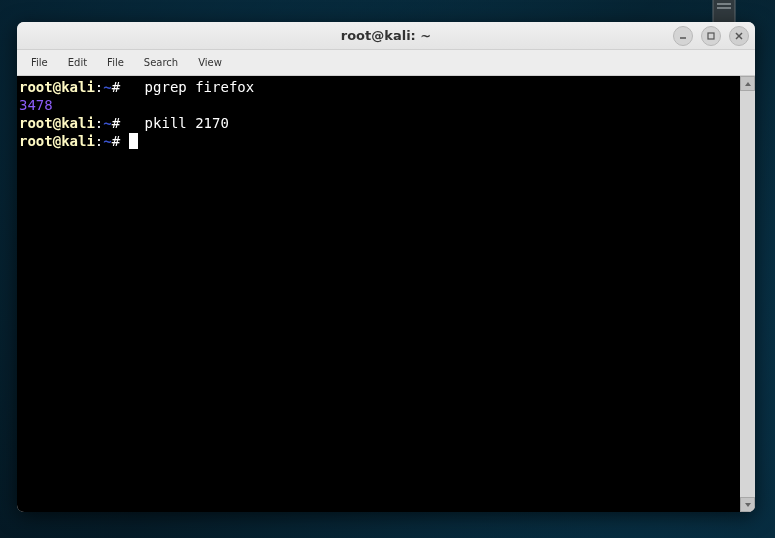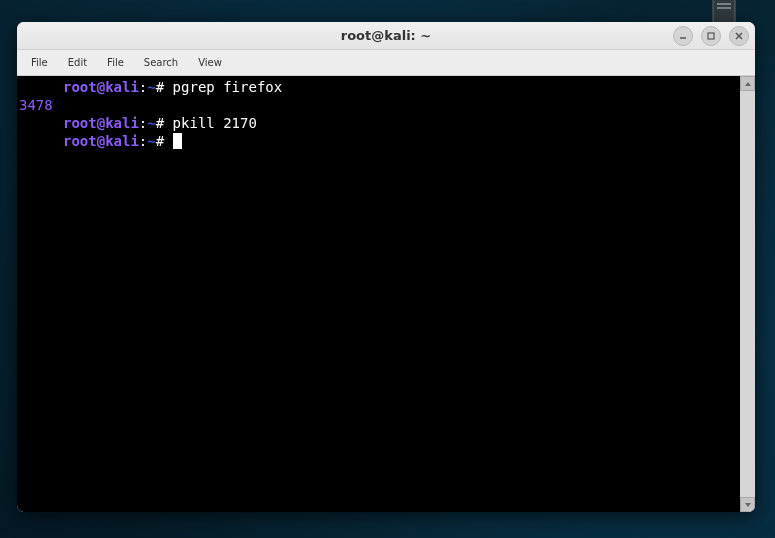--- a/index.html
+++ b/index.html
@@ -105,25 +105,25 @@
       height: 15px;
       background: #c4c4c4;
       border: 1px solid #a8a8a8;
       display: flex;
       align-items: center;
       justify-content: center;
       position: absolute;
     }
     .scrollbar-btn.up { top: 0; }
     .scrollbar-btn.down { bottom: 0; }
-    .ps1-user { color: #8b5cf6; font-weight: bold; margin-left: 44px; }
+    .ps1-user { color: #fef9c3; font-weight: bold; }
     .ps1-colon { color: #ffffff; }
     .ps1-path { color: #3a53ce; font-weight: bold; }
     .ps1-hash { color: #ffffff; }
-    .cmd { color: #ffffff; }
+    .cmd { color: #ffffff; margin-left: 16px; }
     .output { color: #8b5cf6; }
     .cursor-block {
       display: inline-block;
       width: 9px;
       height: 16px;
       background: #ffffff;
       vertical-align: middle;
       margin-top: -2px;
     }
     .desktop-icon {

